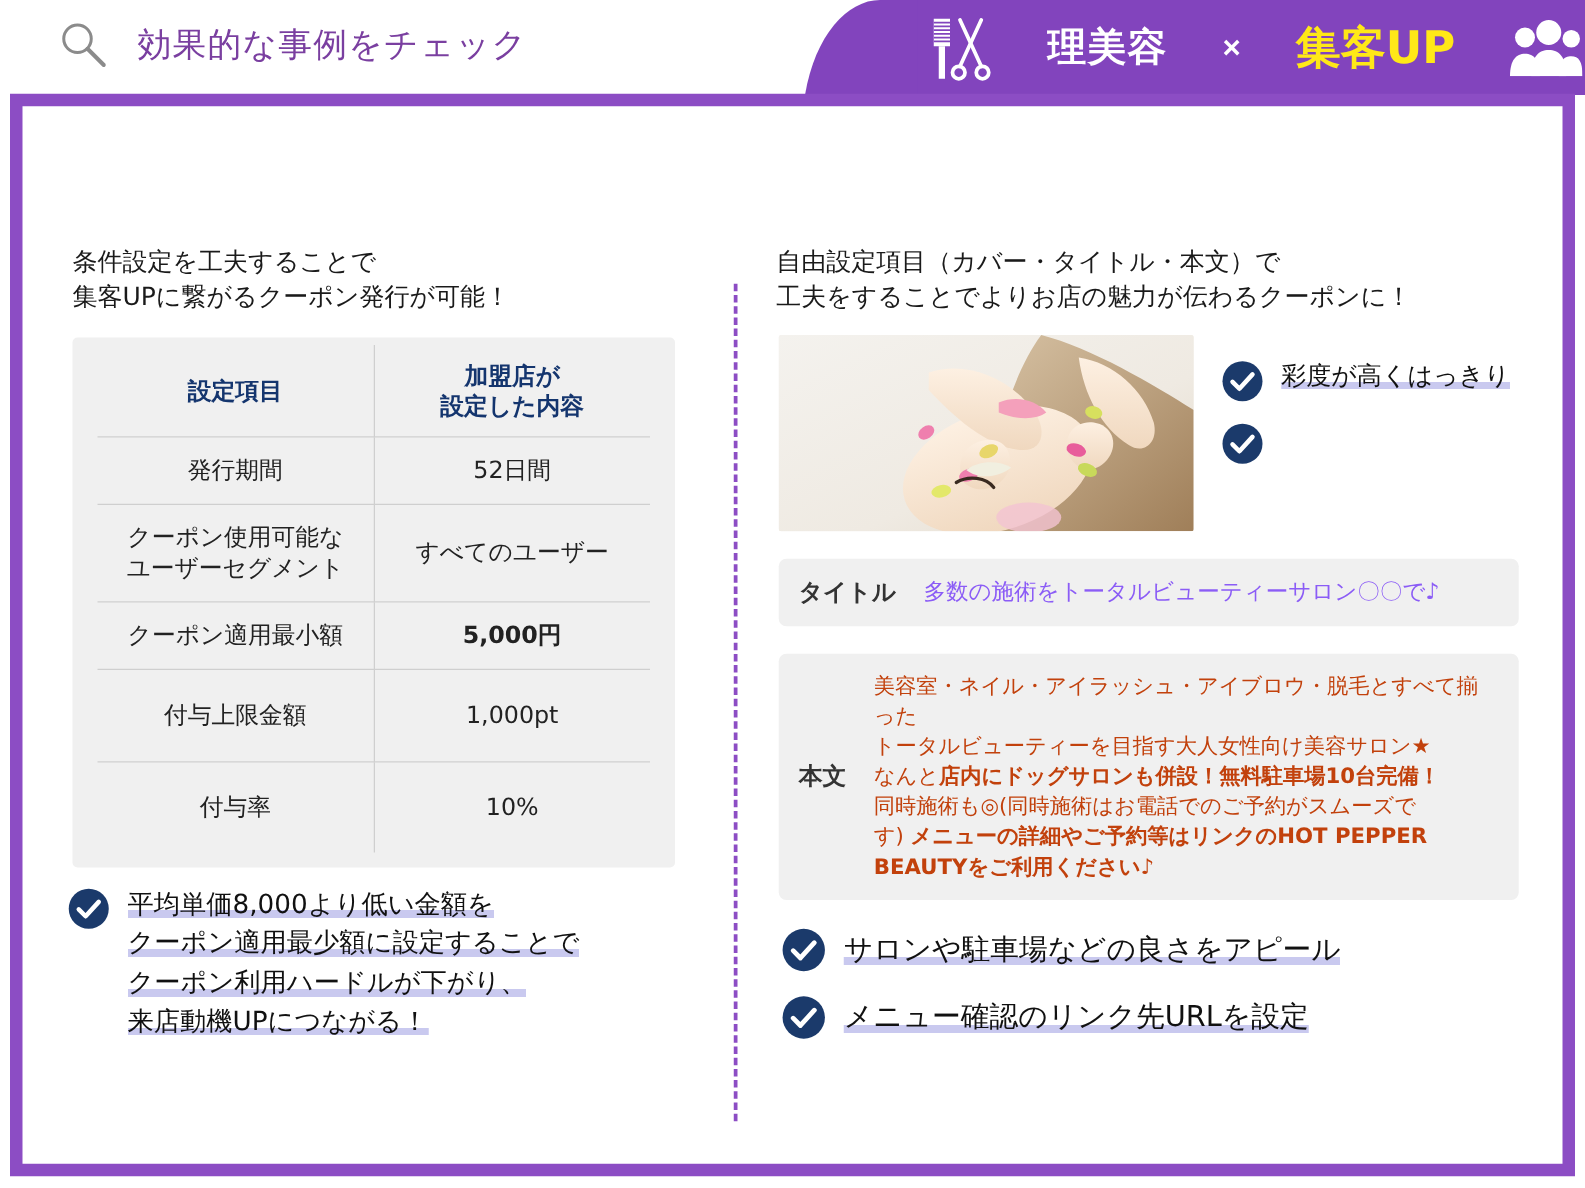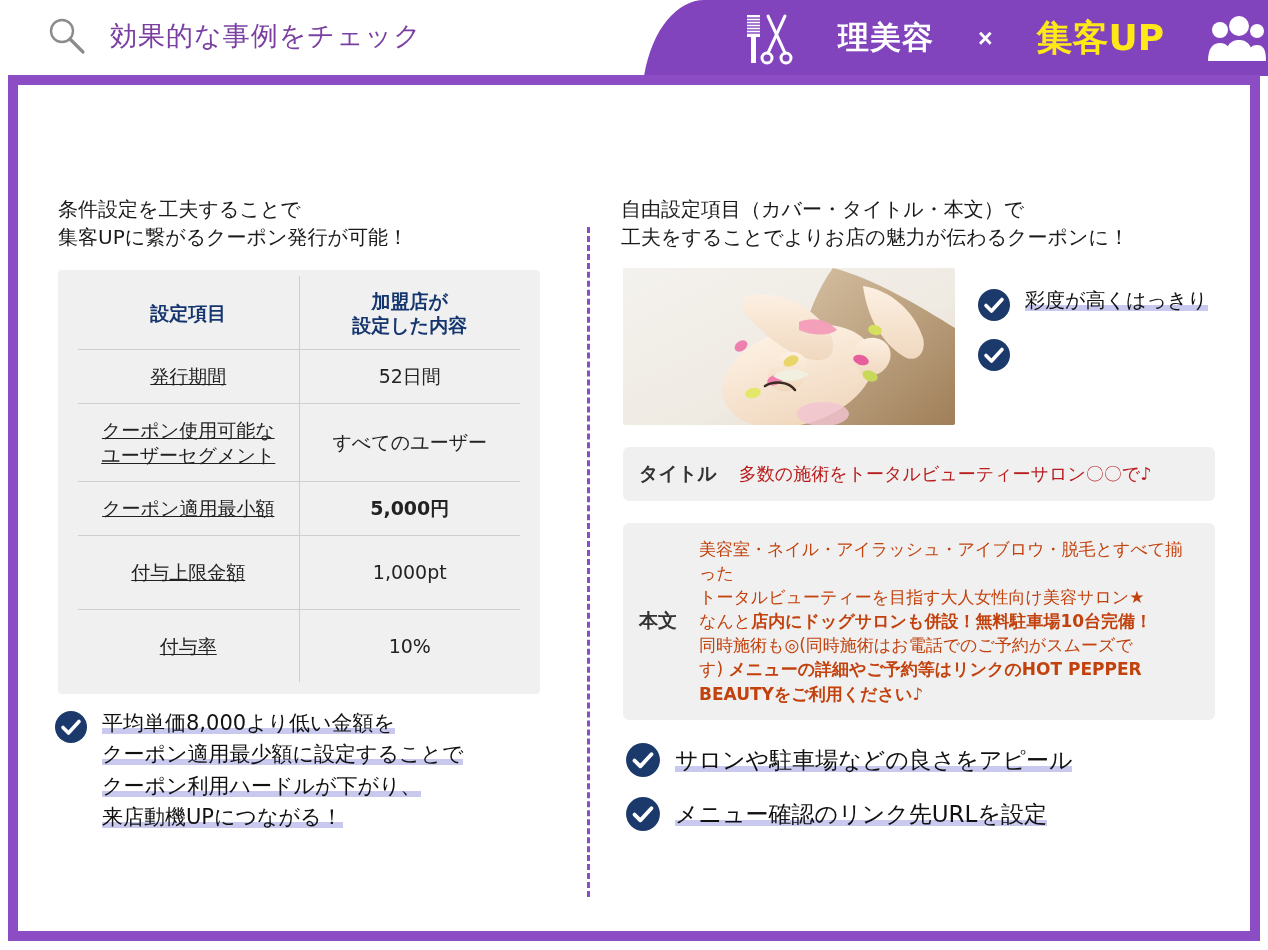--- a/index.html
+++ b/index.html
@@ -91,21 +91,21 @@
   table{width:100%;border-collapse:collapse;}
   th,td{text-align:center;color:#222;font-family:"DejaVu Sans",sans-serif;}
   th{
     color:#14356e;font-size:19px;font-weight:bold;line-height:1.25;
     padding:14px 6px 12px 6px;border-bottom:1px solid #cfcfcf;
   }
   th.th-left{border-right:1px solid #cfcfcf;}
   td{
     font-size:19px;padding:14px 6px;border-bottom:1px solid #cfcfcf;line-height:1.3;
   }
-  td.c-left{border-right:1px solid #cfcfcf;width:50%;text-decoration:underline;}
+  td.c-left{border-right:1px solid #cfcfcf;width:50%;}
   tr:last-child td{border-bottom:none;}
   td.bold{font-weight:bold;}
   .r-tall td{padding-top:24px;padding-bottom:24px;}
 
   
   .checks{margin-top:14px;}
   .chk-row{display:flex;align-items:flex-start;gap:14px;margin-bottom:12px;}
   .chk-icon{width:34px;height:34px;flex:none;display:block;margin-top:2px;}
   .chk-text{
     font-size:21px;font-weight:normal;line-height:1.48;color:#111;
@@ -129,21 +129,21 @@
 
   .field{
     margin-top:22px;margin-left:16px;width:592px;background:#f0f0f0;border-radius:6px;
     box-sizing:border-box;padding:14px 16px;display:flex;align-items:center;gap:22px;
   }
   .field-label{
     font-size:19px;font-weight:bold;color:#333;flex:none;
     font-family:"DejaVu Sans",sans-serif;
   }
   .field-value{
-    font-size:18px;color:#b91c1c;font-family:"DejaVu Sans",sans-serif;line-height:1.4;
+    font-size:18px;color:#8b5cf6;font-family:"DejaVu Sans",sans-serif;line-height:1.4;
   }
   .field-body{align-items:center;padding:14px 16px;}
   .field-body .field-label{align-self:center;}
   .body-text{
     font-size:17px;color:#c2410c;line-height:1.42;font-family:"DejaVu Sans",sans-serif;
   }
   .body-text b{font-weight:bold;}
   .right-checks{margin-top:22px;margin-left:18px;}
   .right-checks .chk-row{margin-bottom:18px;align-items:center;}
   .right-checks .chk-icon{width:36px;height:36px;margin-top:0;}

